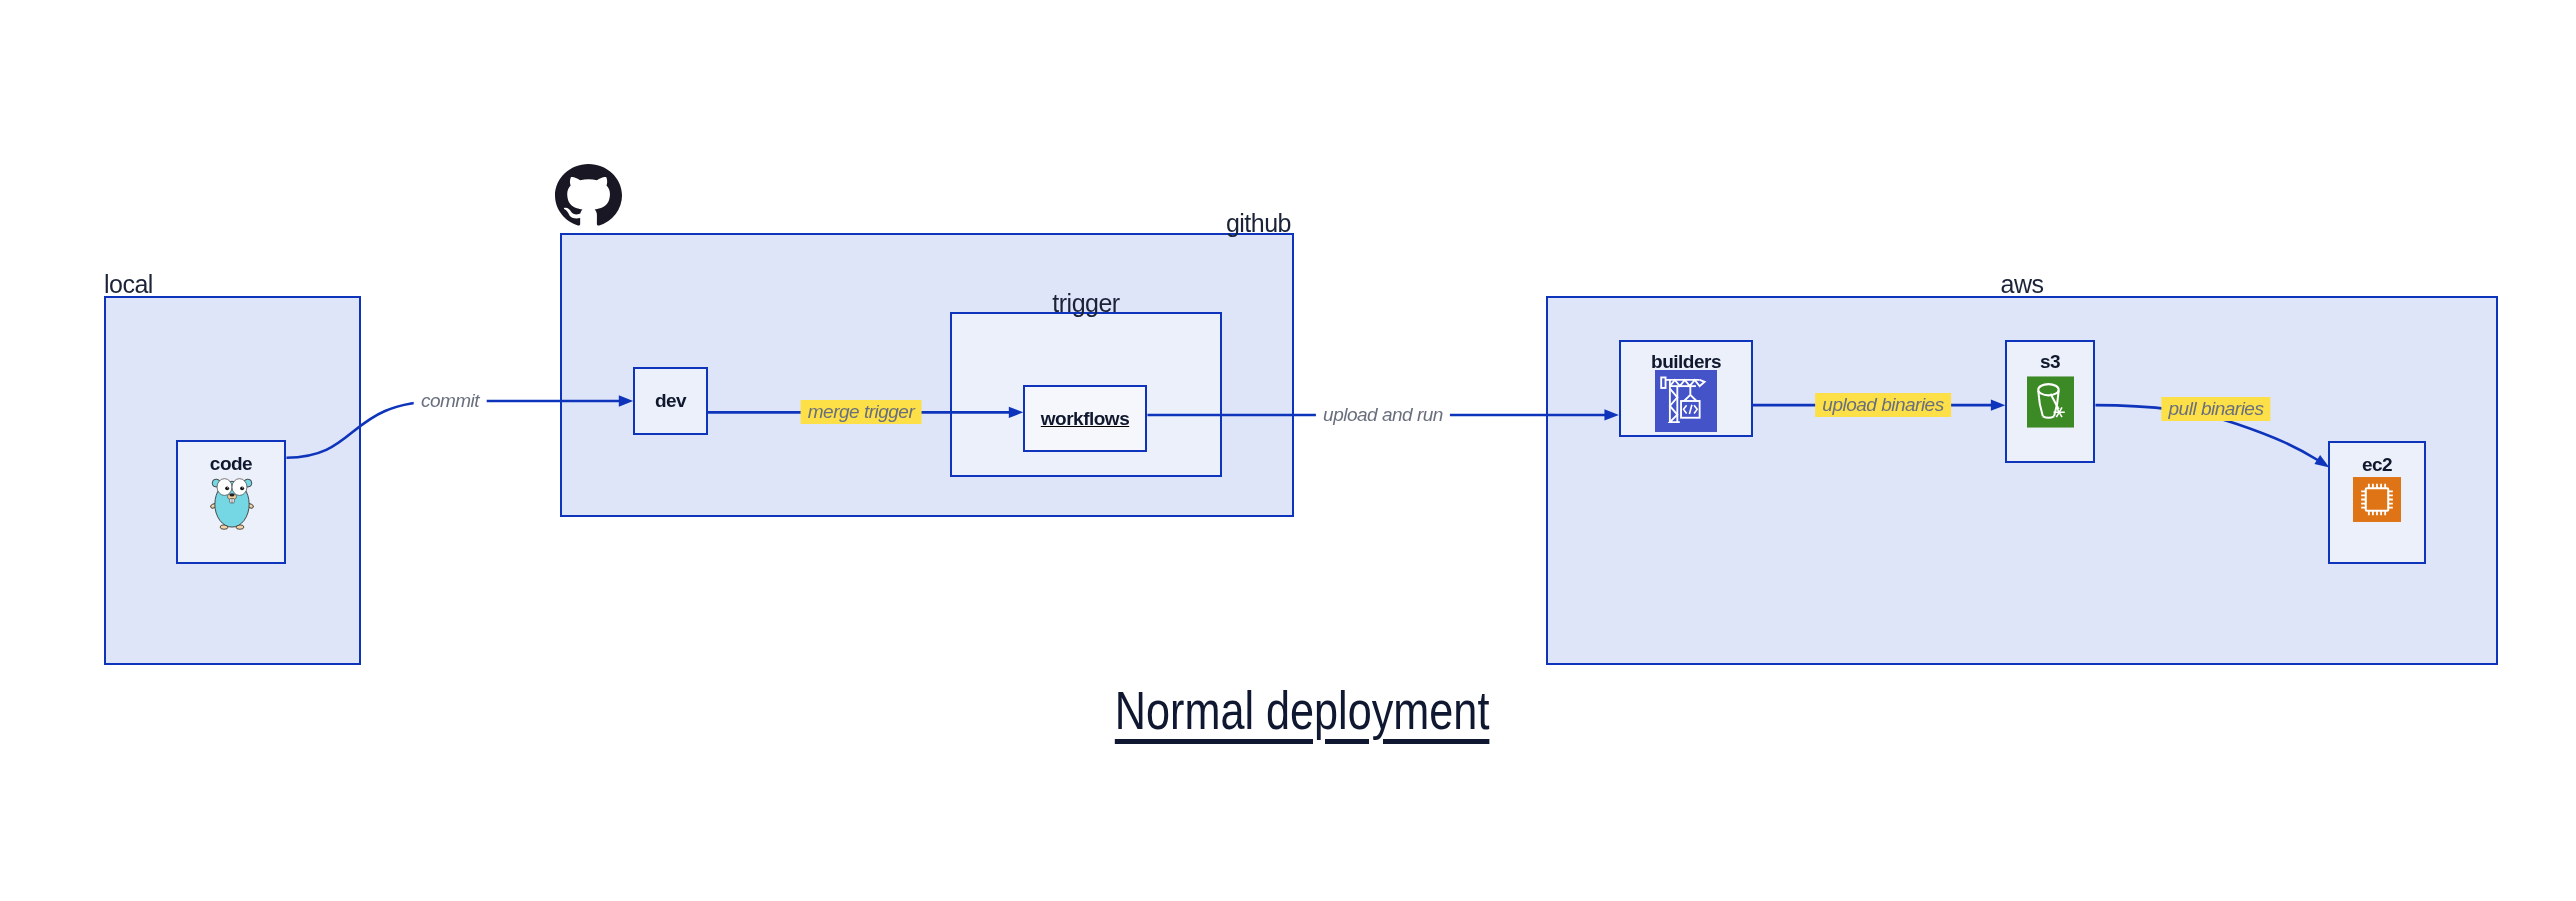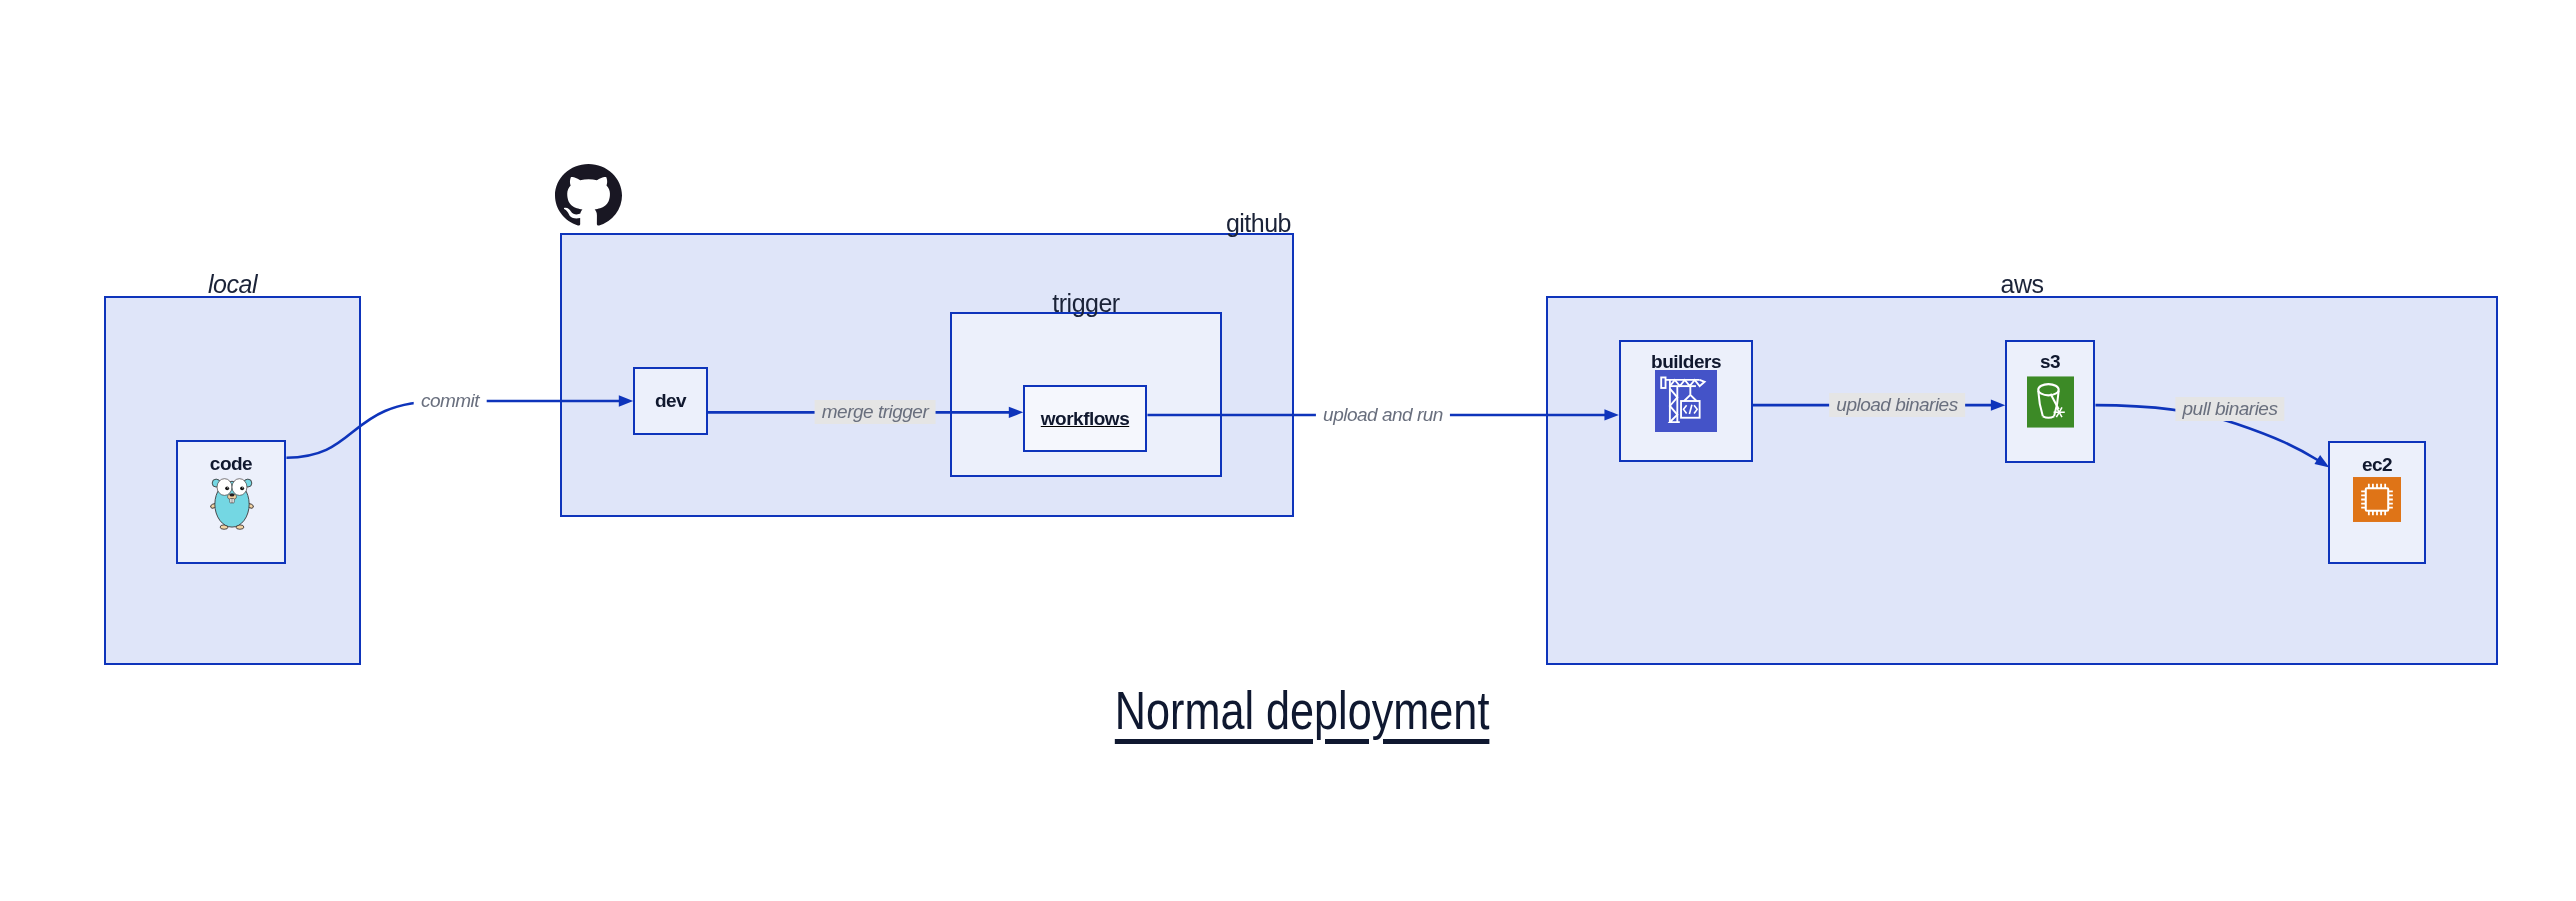--- a/index.html
+++ b/index.html
@@ -12,59 +12,59 @@
   .level3{background:#f5f7fd;border:2.6px solid #0e34bb;}
   
   .glabel{font-size:25px;color:#1b2338;letter-spacing:-0.5px;line-height:29px;margin-top:12px;}
   
   .nlabel{font-size:19px;font-weight:bold;color:#10182e;letter-spacing:-0.5px;text-align:center;}
   .node-center{display:flex;align-items:center;justify-content:center;}
   
   .elabel{position:absolute;transform:translate(-50%,-50%);font-size:19px;font-style:italic;
           color:#696f7e;padding:1px 7.2px;white-space:nowrap;letter-spacing:-0.5px;z-index:6;}
   .ebg-white{background:#ffffff;}
-  .ebg-fill{background:#e5e5e5;margin-left:14px;}
+  .ebg-fill{background:#fde047;}
   svg.connectors{position:absolute;left:0;top:0;z-index:5;pointer-events:none;}
   .icon-abs{position:absolute;}
   .title-wrap{position:absolute;left:0;top:679px;width:2604px;text-align:center;}
   .title-text{display:inline-block;font-size:54px;color:#0f1830;transform:scaleX(0.8);
               text-decoration:underline;text-decoration-thickness:4.6px;text-underline-offset:10.3px;}
 </style>
 </head>
 <body>
 
 <div class="canvas">
 
   <div class="abs level1" style="left:104px;top:296px;width:257px;height:369px;"></div>
   <div class="abs level1" style="left:560px;top:233px;width:734px;height:284px;"></div>
   <div class="abs level2" style="left:950px;top:312px;width:272px;height:165px;"></div>
   <div class="abs level1" style="left:1546px;top:296px;width:952px;height:369px;"></div>
 
-  <div class="abs glabel" style="left:104px;top:258px;width:257px;text-align:center;font-style:italic;">local</div>
+  <div class="abs glabel" style="left:104px;top:258px;width:257px;">local</div>
   <div class="abs glabel" style="left:560px;top:197px;width:731px;text-align:right;">github</div>
   <div class="abs glabel" style="left:950px;top:277px;width:272px;text-align:center;">trigger</div>
   <div class="abs glabel" style="left:1546px;top:258px;width:952px;text-align:center;">aws</div>
 
   <svg class="icon-abs" style="left:555px;top:164px;" width="67" height="63" viewBox="0 0 16 16" preserveAspectRatio="none">
     <path fill="#191723" d="M8 0C3.58 0 0 3.58 0 8c0 3.54 2.29 6.53 5.47 7.59.4.07.55-.17.55-.38 0-.19-.01-.82-.01-1.49-2.01.37-2.53-.49-2.69-.94-.09-.23-.48-.94-.82-1.13-.28-.15-.68-.52-.01-.53.63-.01 1.08.58 1.23.82.72 1.21 1.87.87 2.33.66.07-.52.28-.87.51-1.07-1.78-.2-3.64-.89-3.64-3.95 0-.87.31-1.59.82-2.15-.08-.2-.36-1.02.08-2.12 0 0 .67-.21 2.2.82.64-.18 1.32-.27 2-.27s1.36.09 2 .27c1.53-1.04 2.2-.82 2.2-.82.44 1.1.16 1.92.08 2.12.51.56.82 1.27.82 2.15 0 3.07-1.87 3.75-3.65 3.95.29.25.54.73.54 1.48 0 1.07-.01 1.93-.01 2.2 0 .21.15.46.55.38A8.01 8.01 0 0 0 16 8c0-4.42-3.58-8-8-8z"></path>
   </svg>
 
   <div class="abs level2" style="left:176px;top:440px;width:110px;height:124px;">
     <div class="nlabel" style="margin-top:11.3px;">code</div>
   </div>
 
   <div class="abs level2 node-center" style="left:633px;top:367px;width:75px;height:68px;">
     <div class="nlabel">dev</div>
   </div>
 
   <div class="abs level3 node-center" style="left:1023px;top:385px;width:124px;height:67px;text-decoration:underline;">
     <div class="nlabel">workflows</div>
   </div>
 
-  <div class="abs level2" style="left:1619px;top:340px;width:134px;height:122px;">
+  <div class="abs level2" style="left:1619px;top:340px;width:134px;height:97px;">
     <div class="nlabel" style="margin-top:9.3px;">builders</div>
   </div>
 
   <div class="abs level2" style="left:2005px;top:340px;width:90px;height:123px;">
     <div class="nlabel" style="margin-top:9.3px;">s3</div>
   </div>
 
   <div class="abs level2" style="left:2328px;top:441px;width:98px;height:123px;">
     <div class="nlabel" style="margin-top:11.3px;">ec2</div>
   </div>

